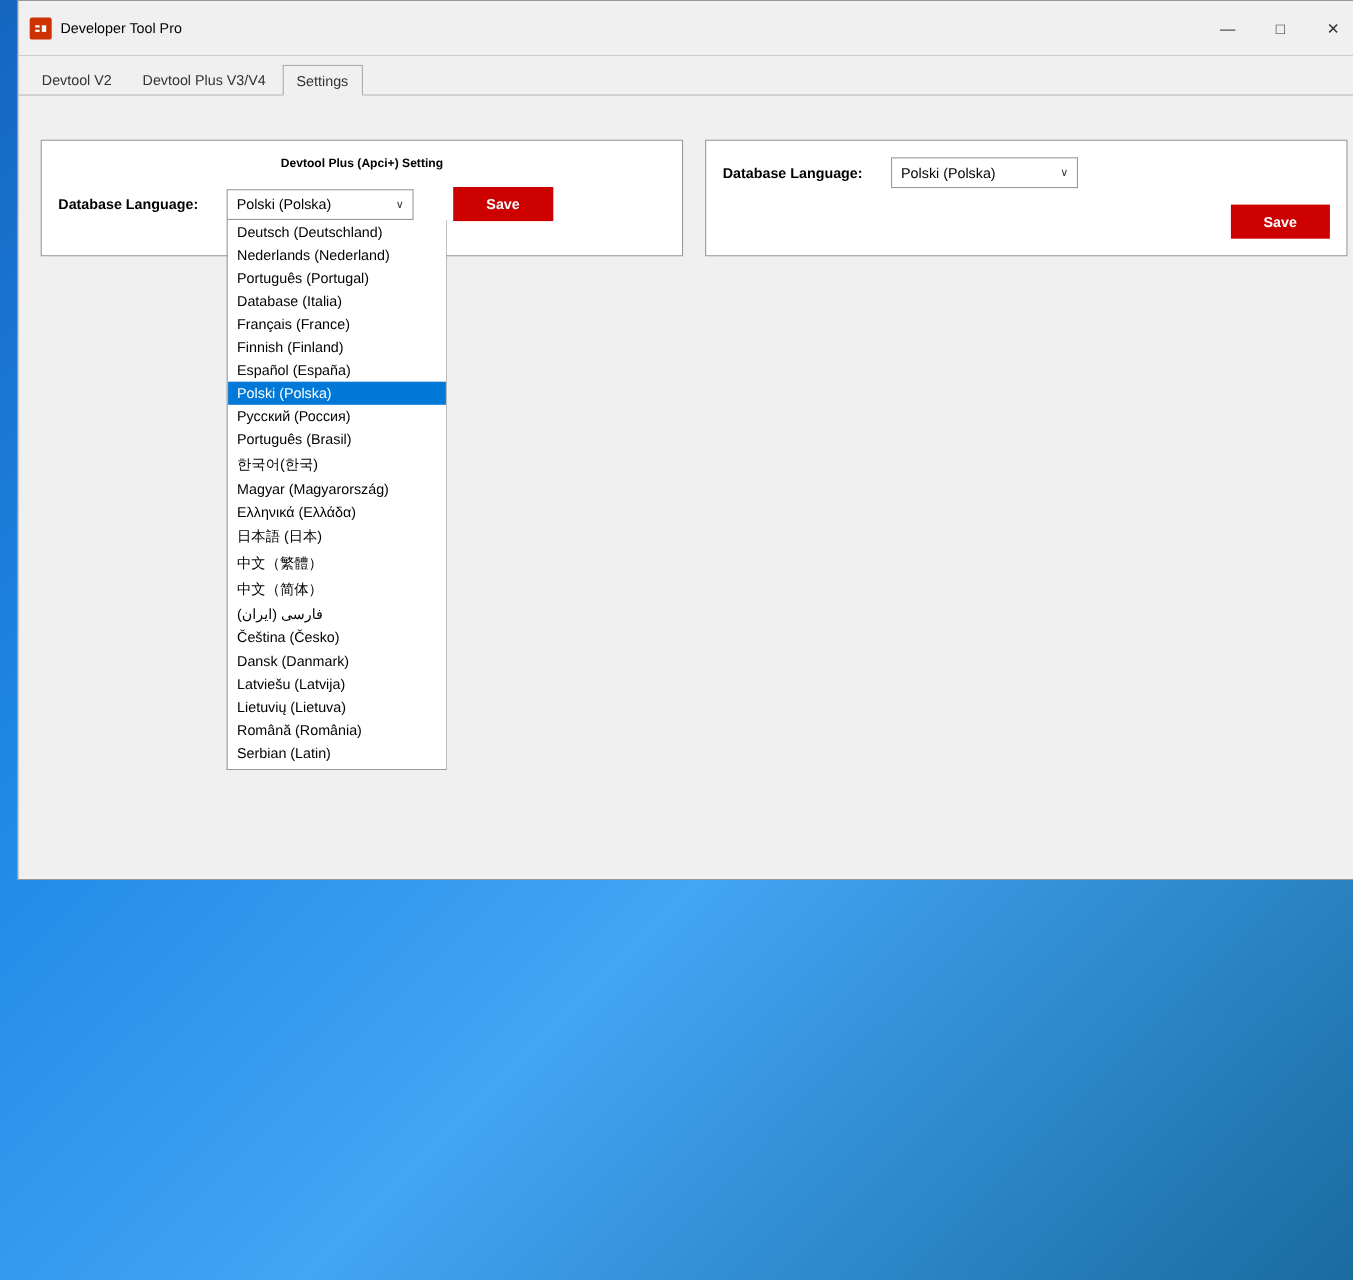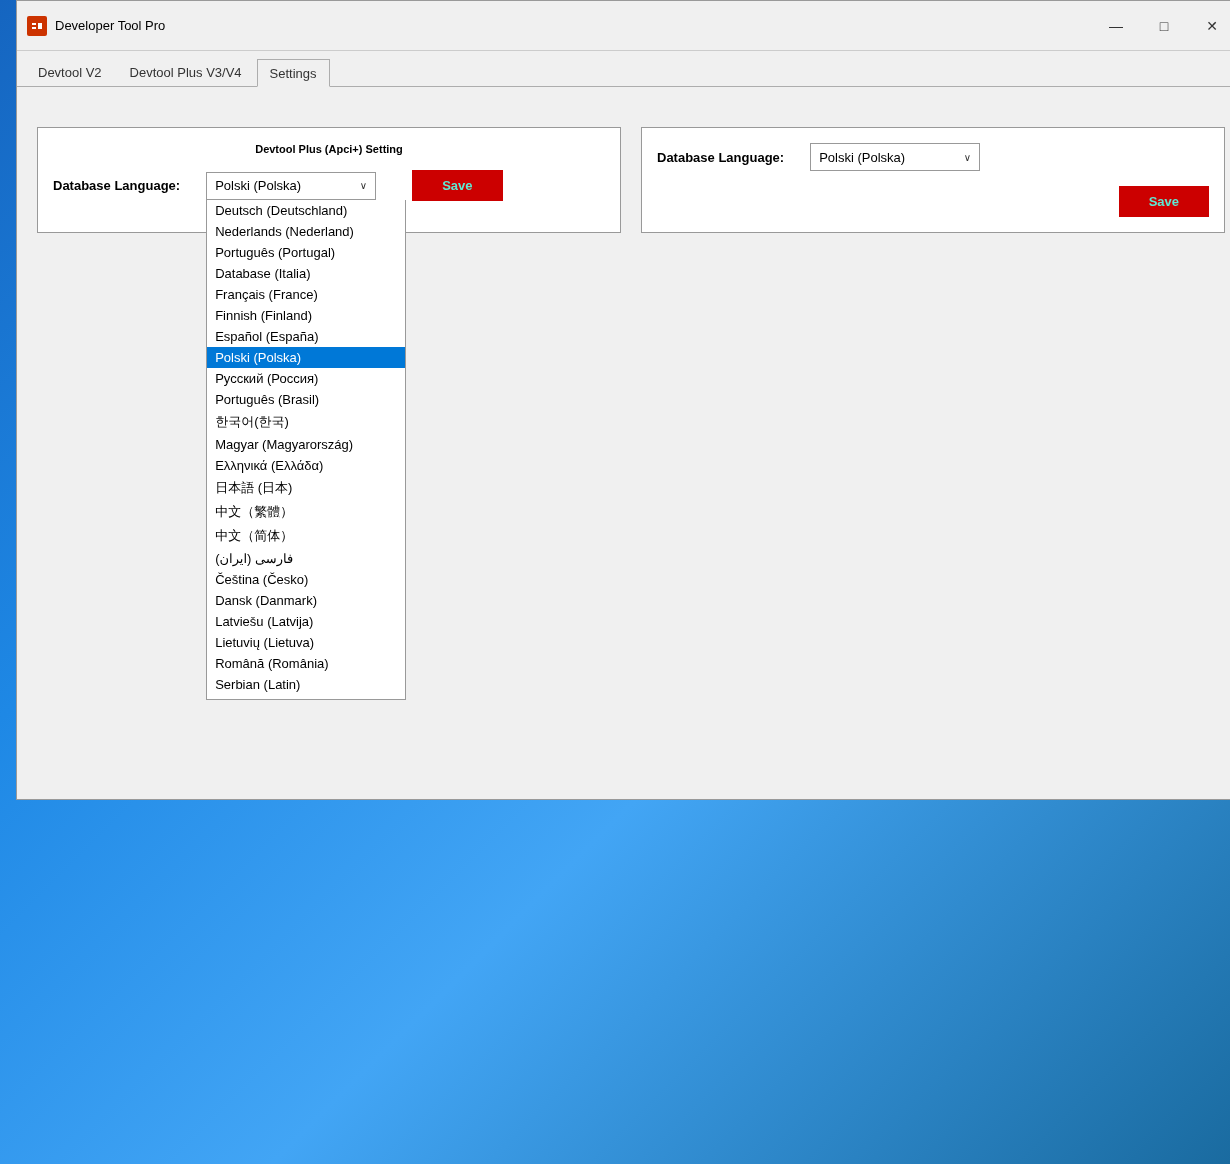--- a/index.html
+++ b/index.html
@@ -216,21 +216,21 @@
       overflow: hidden;
     }
 
     .dropdown-item.selected {
       background: #0078d7;
       color: white;
     }
 
     .save-btn {
       background: #cc0000;
-      color: #5eead4;
+      color: #ffffff;
       border: none;
       padding: 8px 30px;
       font-size: 13px;
       cursor: pointer;
       font-weight: bold;
     }
 
     .panel-actions {
       display: flex;
       justify-content: flex-end;

